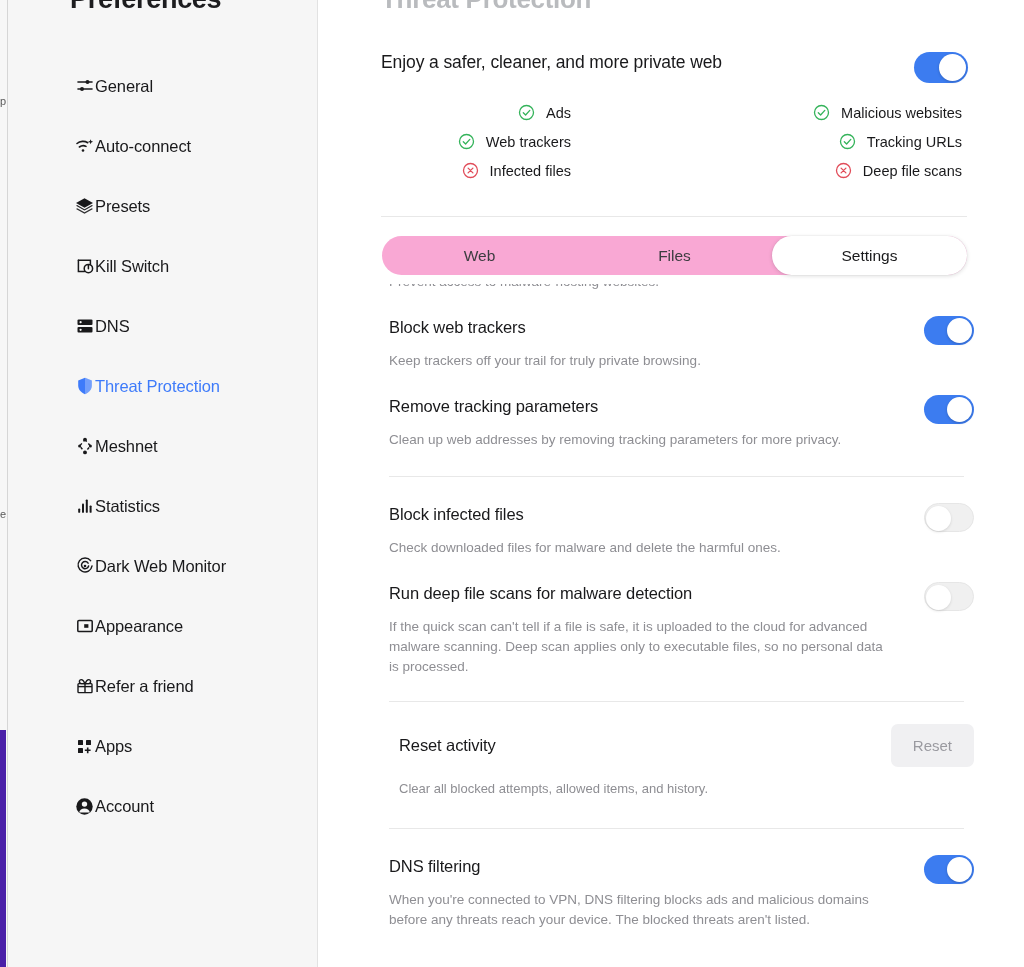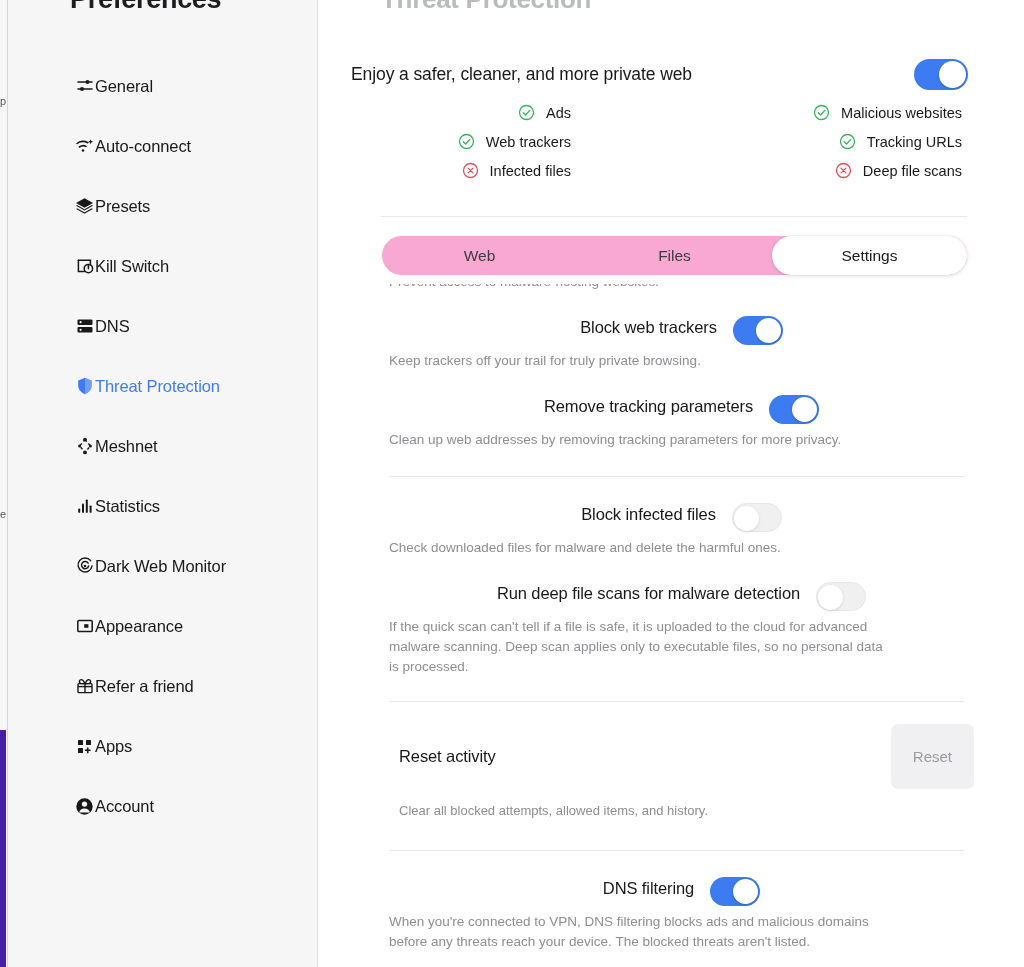--- a/index.html
+++ b/index.html
@@ -87,22 +87,22 @@
     position: absolute; left: 62px; top: -16px;
     font-size: 26px; font-weight: 700; color: #b9bbbe;
     letter-spacing: -0.3px;
   }
 
   .hero {
     position: absolute; left: 0; top: 52px;
     width: 705px;
   }
   .hero-row {
-    display: flex; align-items: center; justify-content: space-between;
-    padding: 0 56px 0 32px;
+    display: flex; align-items: flex-start; justify-content: space-between;
+    padding: 0 56px 0 62px;
     height: 44px;
   }
   .hero-title {
     font-size: 17.5px; color: #19191b; letter-spacing: -0.1px;
   }
   .feature-grid {
     margin-top: 8px;
     padding: 0 62px;
     display: grid;
     grid-template-columns: 190px auto;
@@ -154,21 +154,21 @@
     font-size: 13.5px; color: #8e8e93;
     z-index: 1;
   }
   .rows { position: absolute; left: 0; top: 32px; width: 705px; }
 
   .setting-row {
     padding: 0 50px 0 70px;
     position: relative;
   }
   .setting-head {
-    display: flex; align-items: flex-start; justify-content: center;
+    display: flex; align-items: flex-start; justify-content: space-between;
     gap: 16px;
   }
   .setting-title {
     font-size: 16.5px; color: #19191b; letter-spacing: -0.1px;
     padding-top: 2px;
   }
   .setting-desc {
     font-size: 13.5px; color: #8e8e93;
     line-height: 20px;
     margin-top: 6px;
@@ -184,21 +184,21 @@
   .reset-row { padding: 0 50px 0 80px; }
   .reset-head {
     display: flex; align-items: center; justify-content: space-between;
   }
   .reset-title { font-size: 16.5px; color: #19191b; letter-spacing: -0.1px; }
   .reset-desc { font-size: 13px; color: #8e8e93; margin-top: 14px; }
   .reset-btn {
     background: #f0f0f2;
     border: none;
     border-radius: 7px;
-    padding: 24px 22px;
+    padding: 13px 22px;
     font-family: "Liberation Sans", sans-serif;
     font-size: 15px;
     color: #9a9aa0;
     cursor: default;
   }
 
   
   .toggle {
     position: relative;
     width: 50px; height: 29px;

